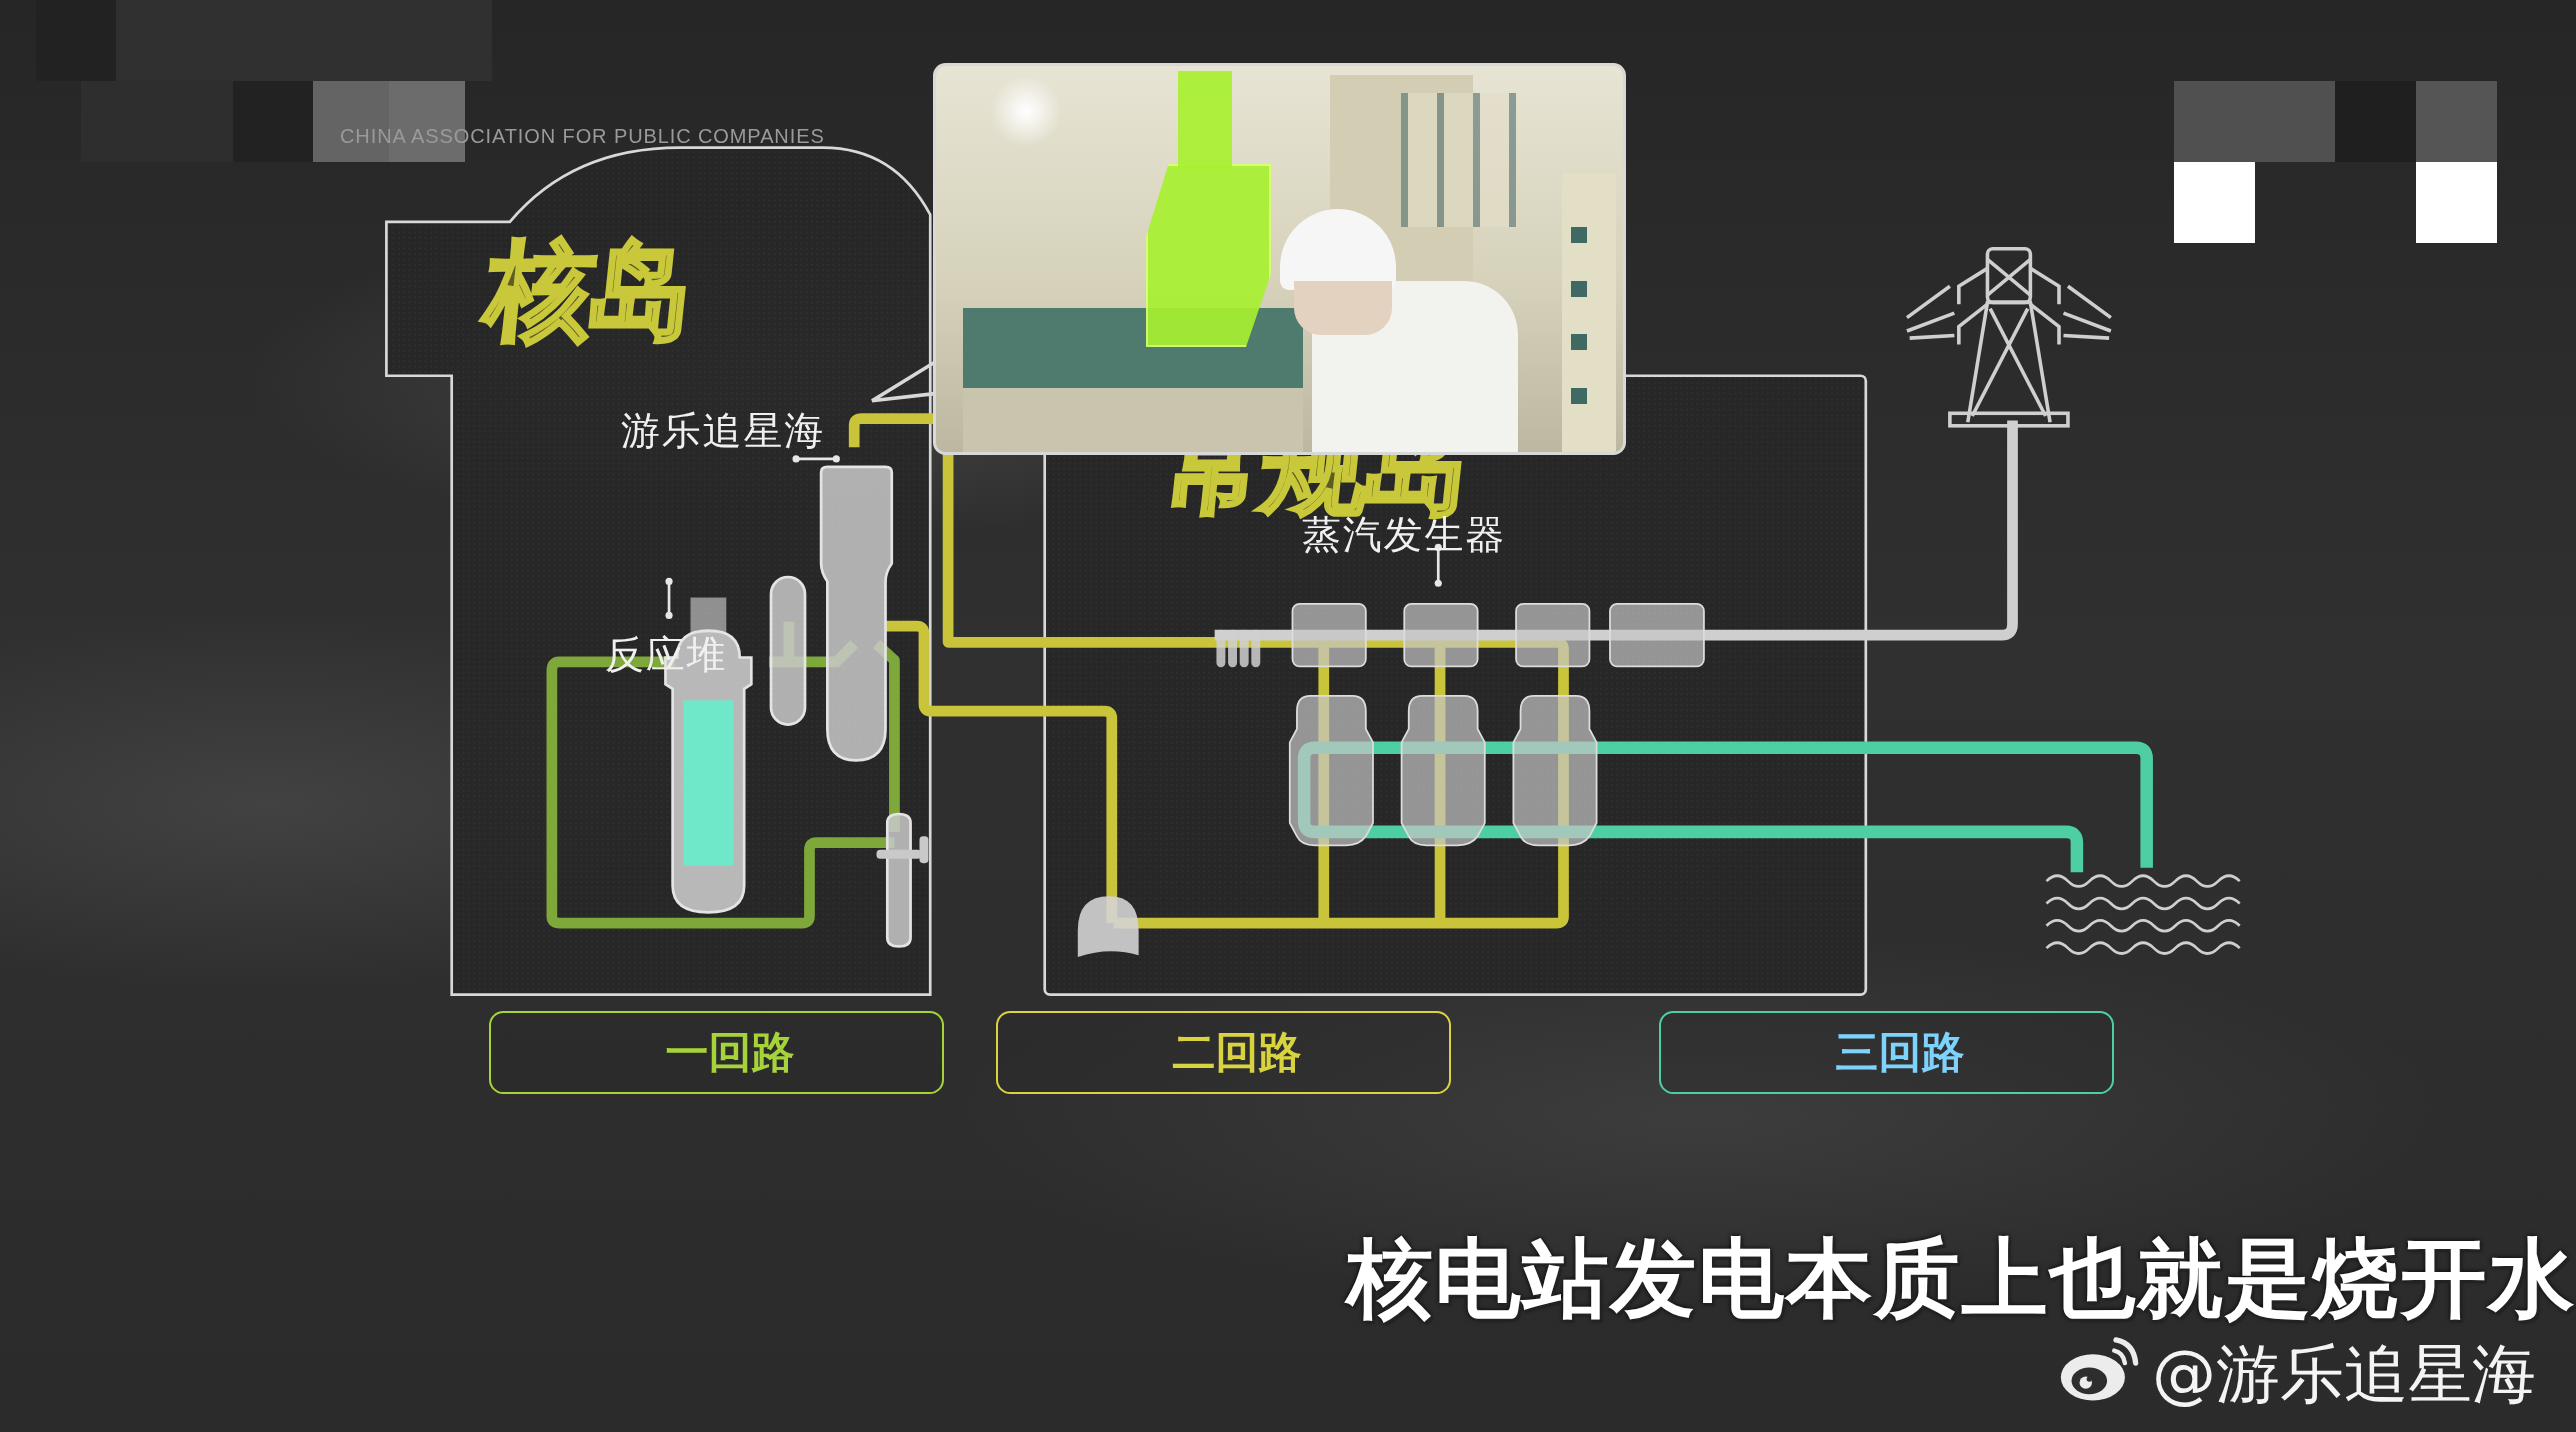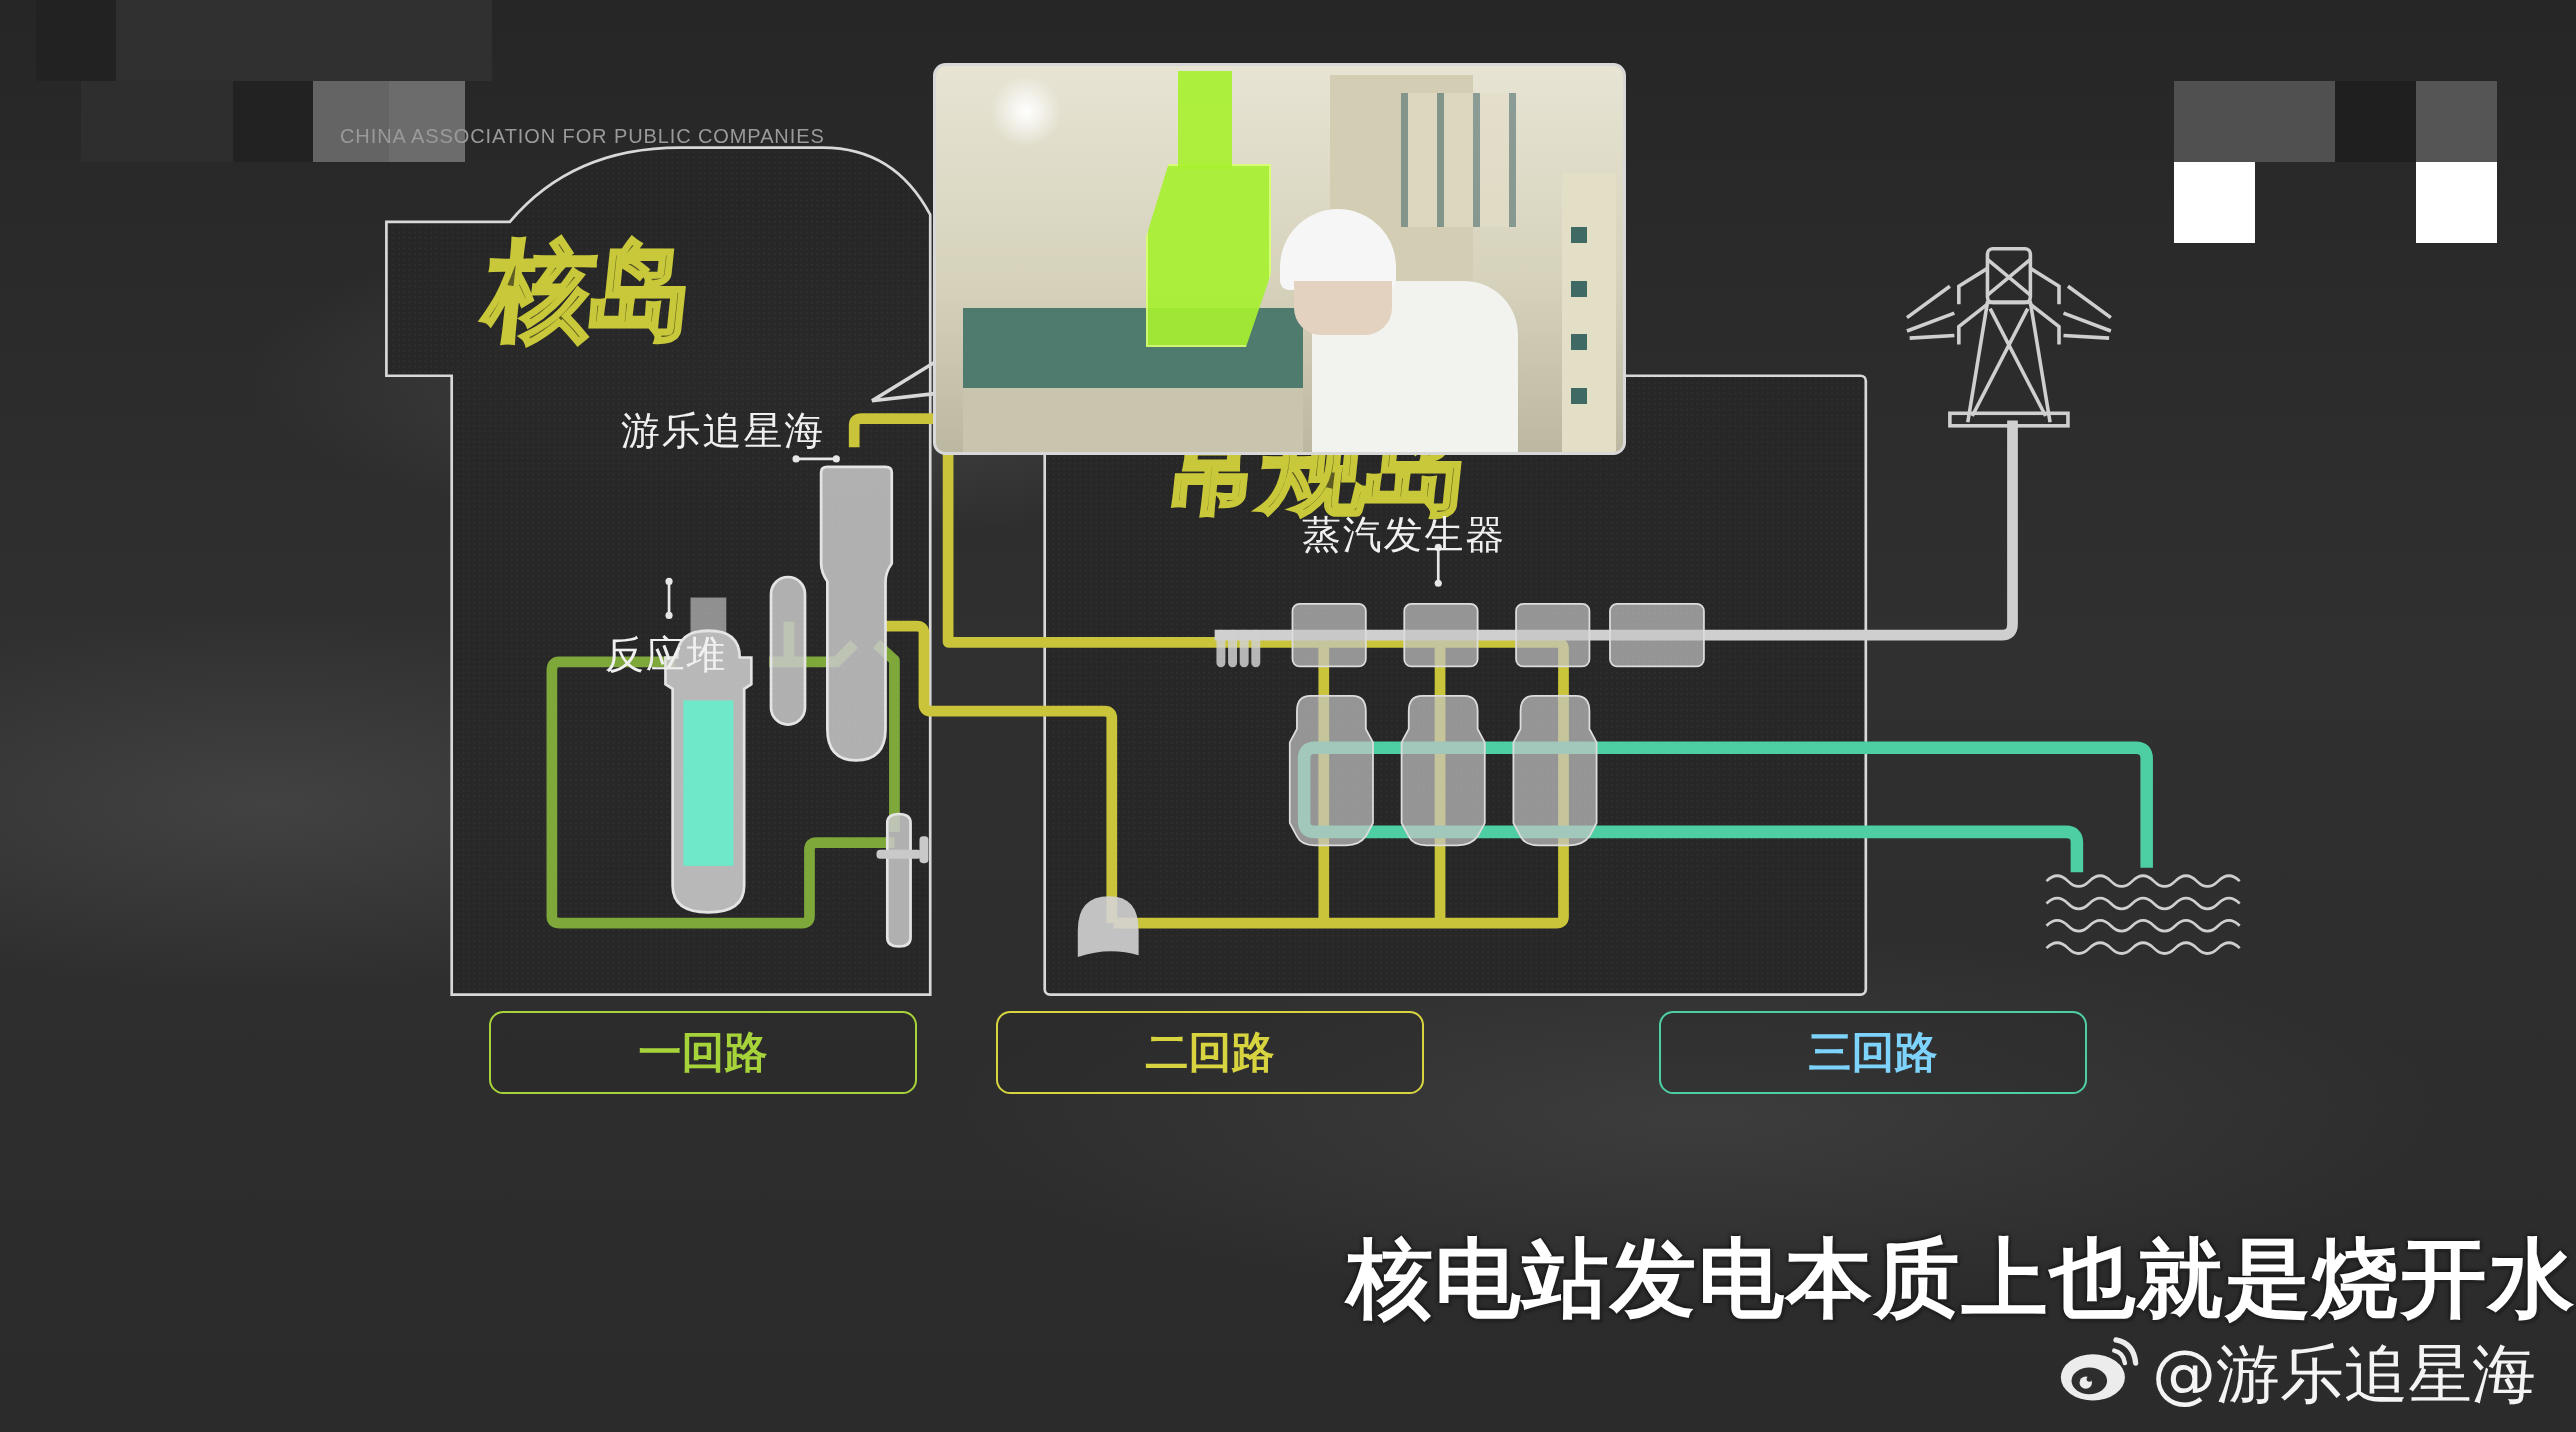--- a/index.html
+++ b/index.html
@@ -7,21 +7,21 @@
   .bg{position:absolute;inset:0;background:
       radial-gradient(ellipse 805px 233px at 805px 376px, rgba(120,120,120,0.35), transparent 70%),
       radial-gradient(ellipse 1073px 268px at 1699px 1118px, rgba(90,90,90,0.35), transparent 70%),
       radial-gradient(ellipse 805px 268px at 268px 805px, rgba(110,110,110,0.3), transparent 70%),
       linear-gradient(180deg,#262626 0%,#303030 45%,#2b2b2b 100%);}
   .mosaic{position:absolute;}
   .mosaic div{position:absolute;}
   svg.diagram{position:absolute;left:0;top:0;}
   .label{position:absolute;color:#f0f0f0;font-family:"DejaVu Serif",serif;font-size:39px;letter-spacing:1.8px;white-space:nowrap;}
   .bigtitle{position:absolute;font-family:"DejaVu Sans",sans-serif;font-weight:bold;font-size:107px;color:#5d5c22;-webkit-text-stroke:3.6px #c8c83a;letter-spacing:-7.2px;white-space:nowrap;transform:skewX(-6deg);}
-  .loop-btn{position:absolute;height:79px;border:2.7px solid;border-radius:14.3px;display:flex;align-items:center;justify-content:center;font-family:"DejaVu Serif",serif;font-size:43px;font-weight:bold;background:rgba(40,40,40,0.35);}
+  .loop-btn{position:absolute;height:79px;border:2.7px solid;border-radius:14.3px;display:flex;align-items:center;justify-content:center;font-family:"DejaVu Serif",serif;font-size:43px;font-weight:bold;background:rgba(40,40,40,0.35);padding-left:27px;}
   .photo{position:absolute;left:933px;top:63px;width:687px;height:386px;border:3.6px solid #d8d8d8;border-radius:12.5px;overflow:hidden;background:#cfcab3;}
   .subtitle{position:absolute;left:0;right:0;top:1221px;text-align:right;color:#ffffff;font-family:"DejaVu Sans",sans-serif;font-weight:bold;font-size:86px;letter-spacing:1.8px;text-shadow:2.7px 2.7px 0 #222,0 0 5.4px #000;}
   .watermark{position:absolute;left:2057px;top:1331px;display:flex;align-items:flex-start;gap:9px;color:#f4f4f4;font-family:"DejaVu Sans",sans-serif;font-size:64px;}
   .org{position:absolute;left:340px;top:125px;font-family:"Liberation Sans",sans-serif;font-size:20px;color:#9a9a9a;letter-spacing:0.9px;}
 </style>
 </head>
 <body>
 
 <div class="bg"></div>
 

